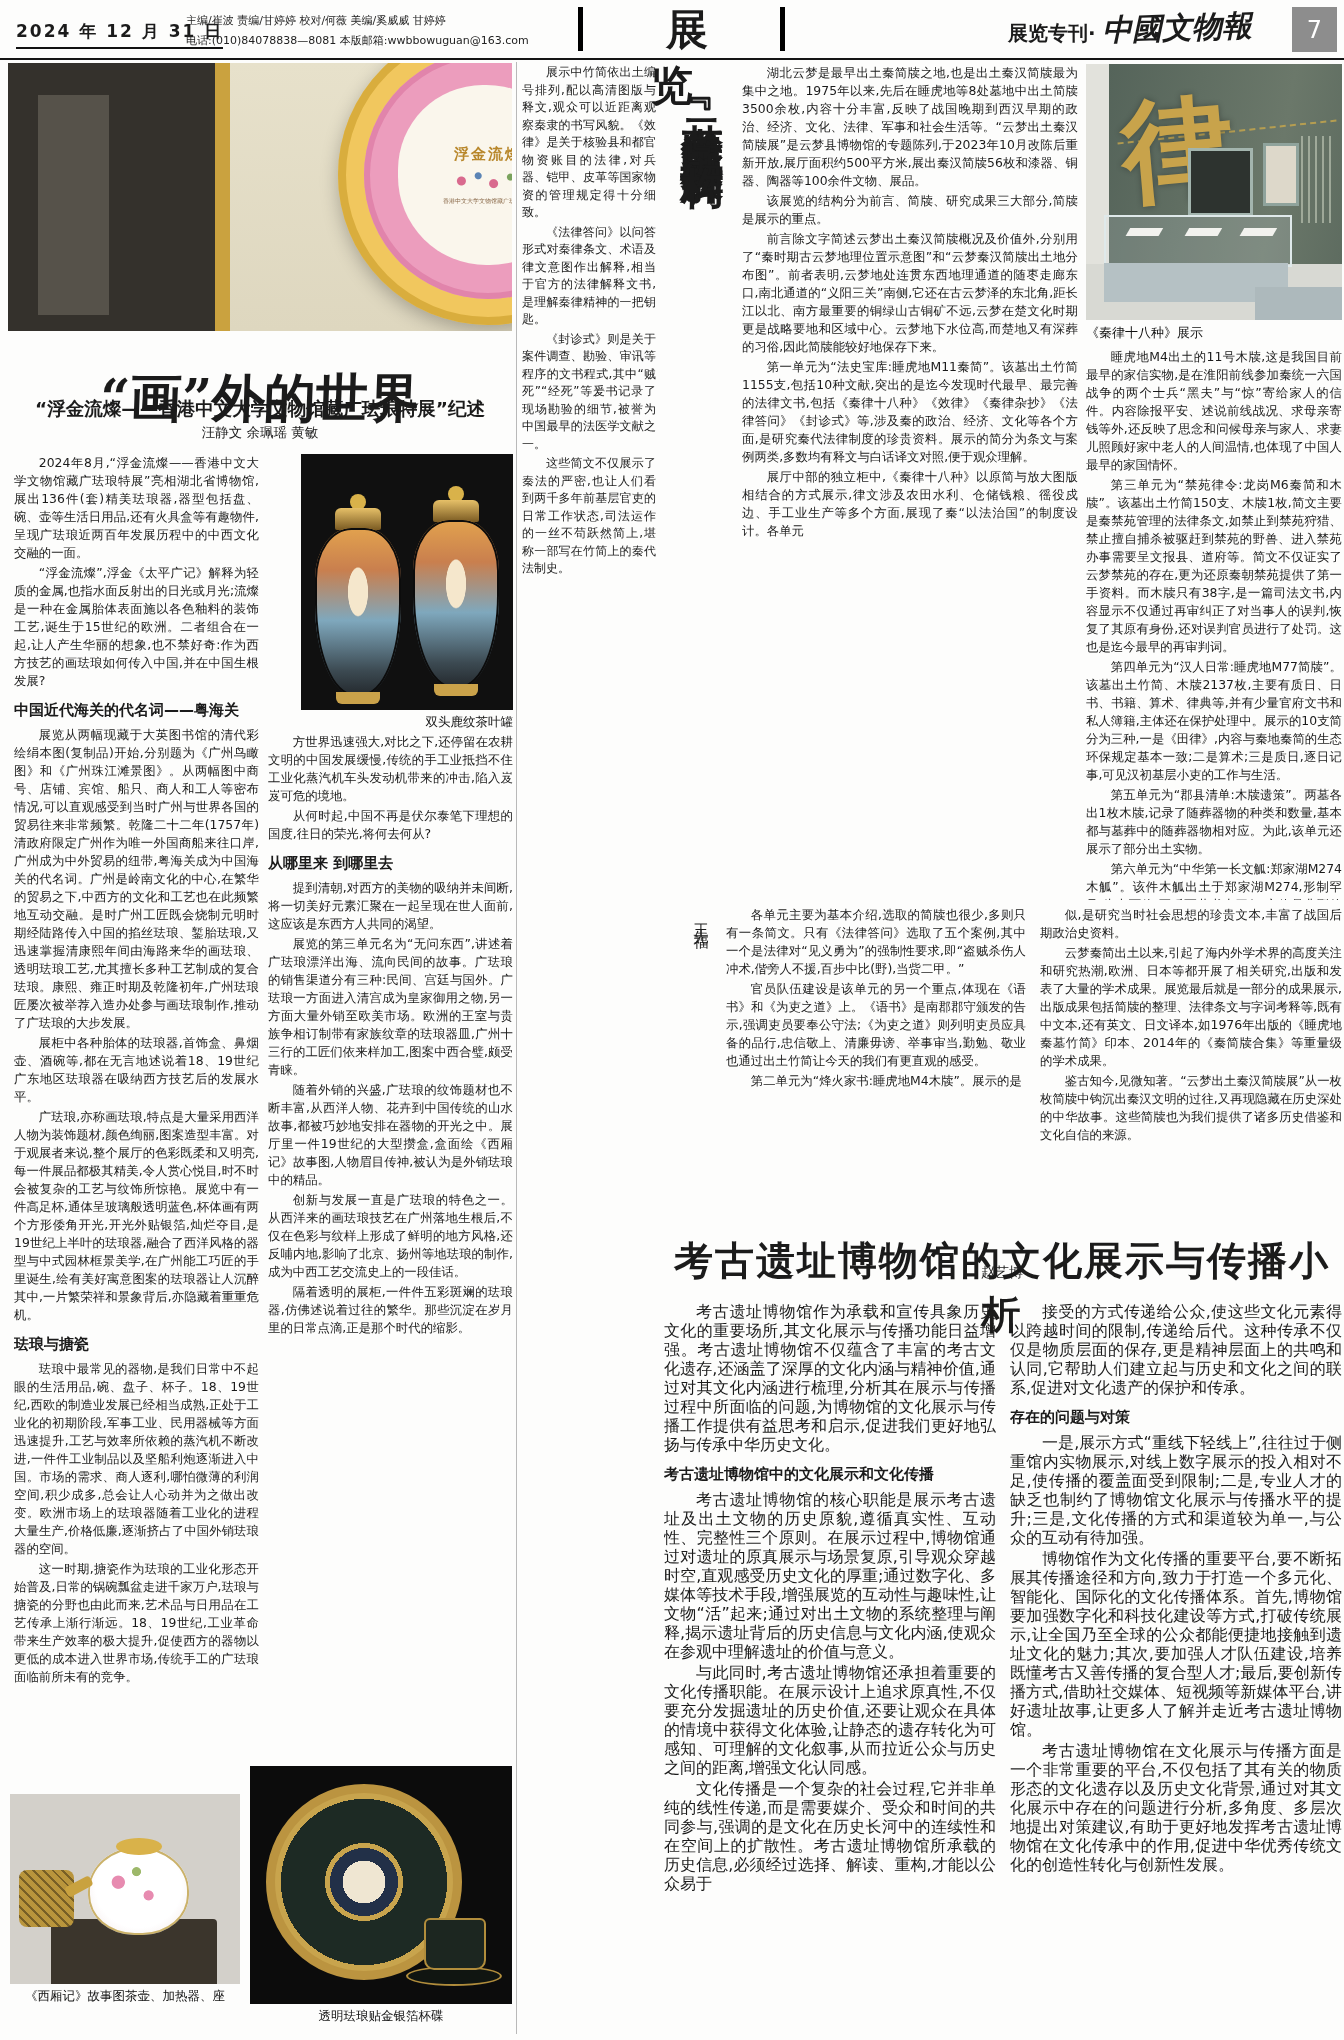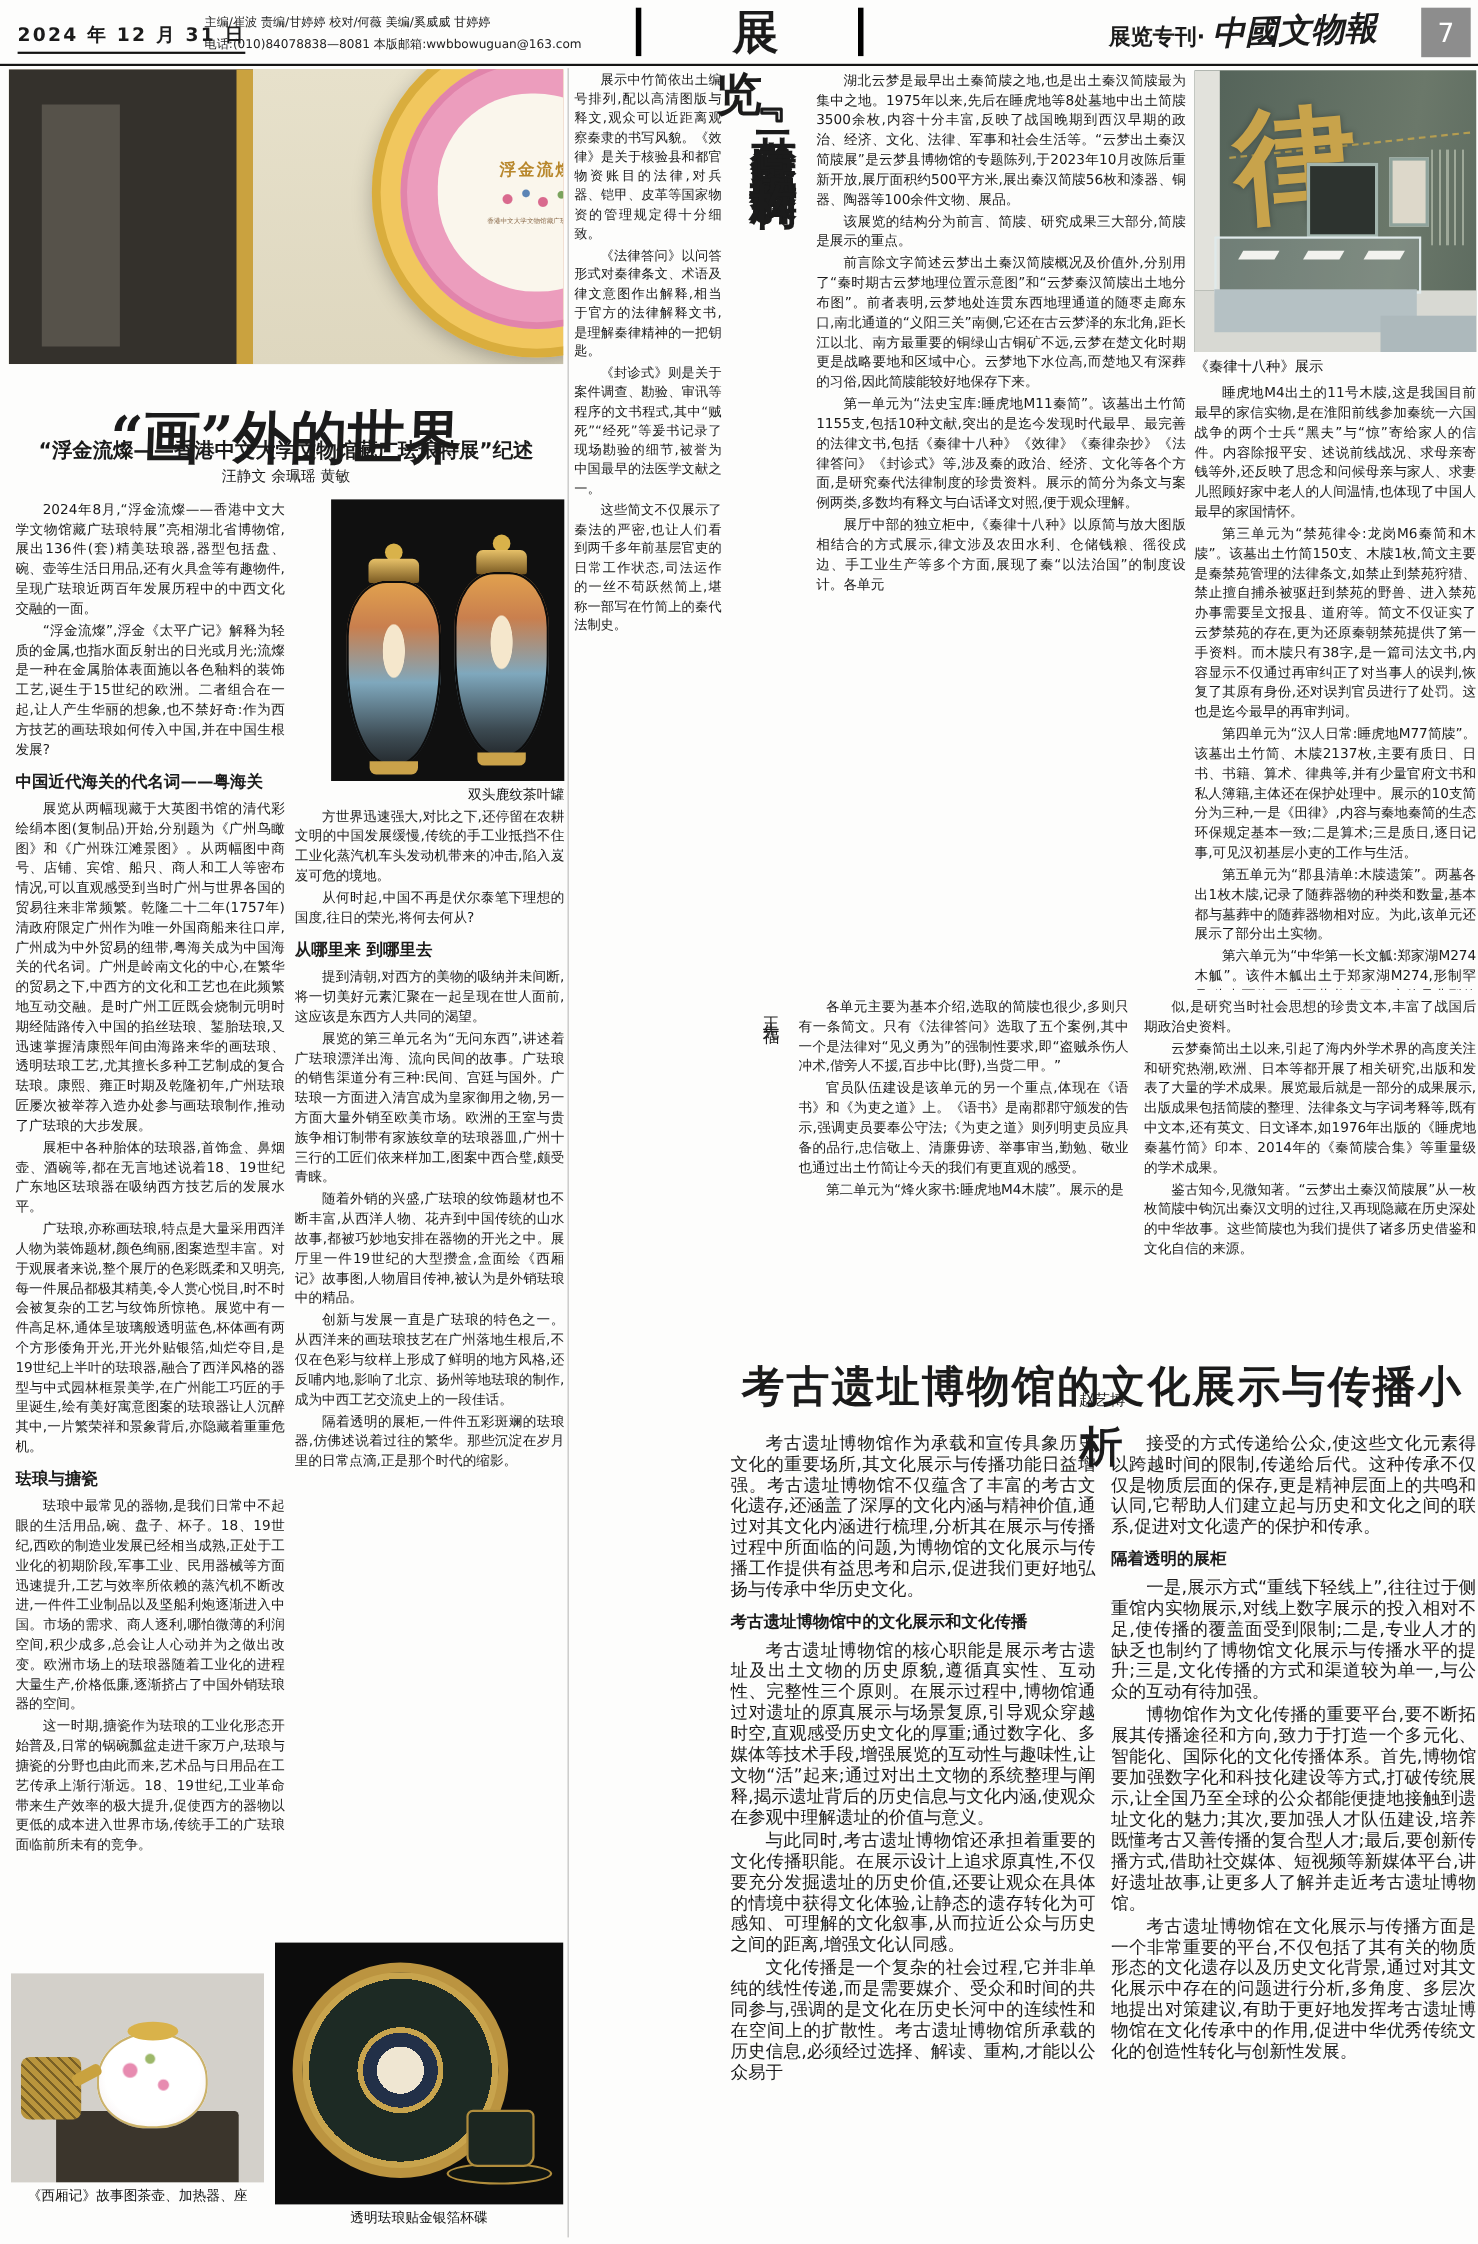--- a/index.html
+++ b/index.html
@@ -287,17 +287,17 @@
 <div class="abs a3-byline">赵艺博</div>
 <div class="abs col a3-colL">
     <p class="para">考古遗址博物馆作为承载和宣传具象历史文化的重要场所,其文化展示与传播功能日益增强。考古遗址博物馆不仅蕴含了丰富的考古文化遗存,还涵盖了深厚的文化内涵与精神价值,通过对其文化内涵进行梳理,分析其在展示与传播过程中所面临的问题,为博物馆的文化展示与传播工作提供有益思考和启示,促进我们更好地弘扬与传承中华历史文化。</p>
     <h3 class="sec-head">考古遗址博物馆中的文化展示和文化传播</h3>
     <p class="para">考古遗址博物馆的核心职能是展示考古遗址及出土文物的历史原貌,遵循真实性、互动性、完整性三个原则。在展示过程中,博物馆通过对遗址的原真展示与场景复原,引导观众穿越时空,直观感受历史文化的厚重;通过数字化、多媒体等技术手段,增强展览的互动性与趣味性,让文物“活”起来;通过对出土文物的系统整理与阐释,揭示遗址背后的历史信息与文化内涵,使观众在参观中理解遗址的价值与意义。</p>
     <p class="para">与此同时,考古遗址博物馆还承担着重要的文化传播职能。在展示设计上追求原真性,不仅要充分发掘遗址的历史价值,还要让观众在具体的情境中获得文化体验,让静态的遗存转化为可感知、可理解的文化叙事,从而拉近公众与历史之间的距离,增强文化认同感。</p>
     <p class="para">文化传播是一个复杂的社会过程,它并非单纯的线性传递,而是需要媒介、受众和时间的共同参与,强调的是文化在历史长河中的连续性和在空间上的扩散性。考古遗址博物馆所承载的历史信息,必须经过选择、解读、重构,才能以公众易于</p>
   </div>
 <div class="abs col a3-colR">
     <p class="para">接受的方式传递给公众,使这些文化元素得以跨越时间的限制,传递给后代。这种传承不仅仅是物质层面的保存,更是精神层面上的共鸣和认同,它帮助人们建立起与历史和文化之间的联系,促进对文化遗产的保护和传承。</p>
-    <h3 class="sec-head">隔着透明的展柜</h3>
+    <h3 class="sec-head">存在的问题与对策</h3>
     <p class="para">一是,展示方式“重线下轻线上”,往往过于侧重馆内实物展示,对线上数字展示的投入相对不足,使传播的覆盖面受到限制;二是,专业人才的缺乏也制约了博物馆文化展示与传播水平的提升;三是,文化传播的方式和渠道较为单一,与公众的互动有待加强。</p>
     <p class="para">博物馆作为文化传播的重要平台,要不断拓展其传播途径和方向,致力于打造一个多元化、智能化、国际化的文化传播体系。首先,博物馆要加强数字化和科技化建设等方式,打破传统展示,让全国乃至全球的公众都能便捷地接触到遗址文化的魅力;其次,要加强人才队伍建设,培养既懂考古又善传播的复合型人才;最后,要创新传播方式,借助社交媒体、短视频等新媒体平台,讲好遗址故事,让更多人了解并走近考古遗址博物馆。</p>
     <p class="para">考古遗址博物馆在文化展示与传播方面是一个非常重要的平台,不仅包括了其有关的物质形态的文化遗存以及历史文化背景,通过对其文化展示中存在的问题进行分析,多角度、多层次地提出对策建议,有助于更好地发挥考古遗址博物馆在文化传承中的作用,促进中华优秀传统文化的创造性转化与创新性发展。</p>
   </div>
 
 </body></html>

